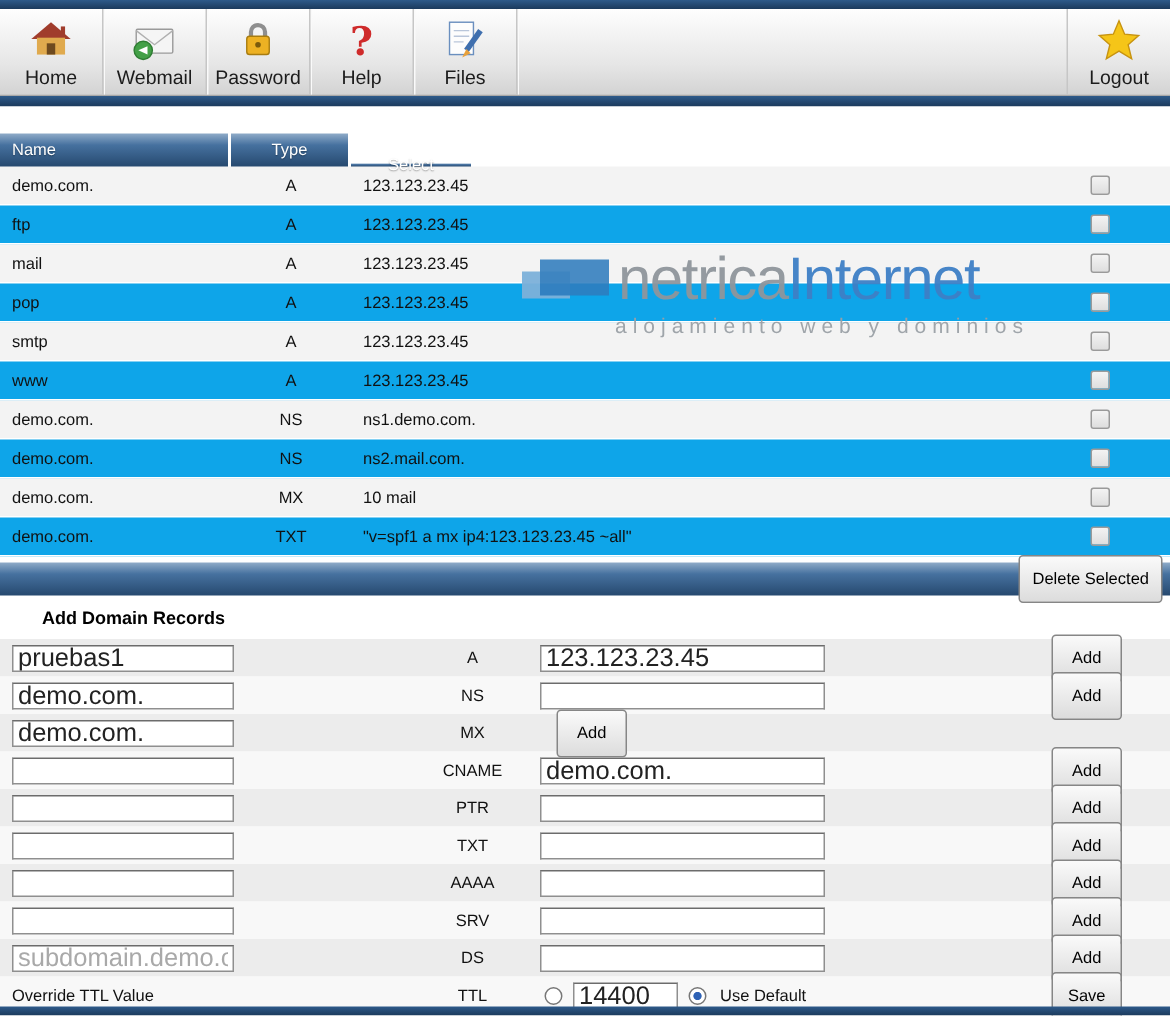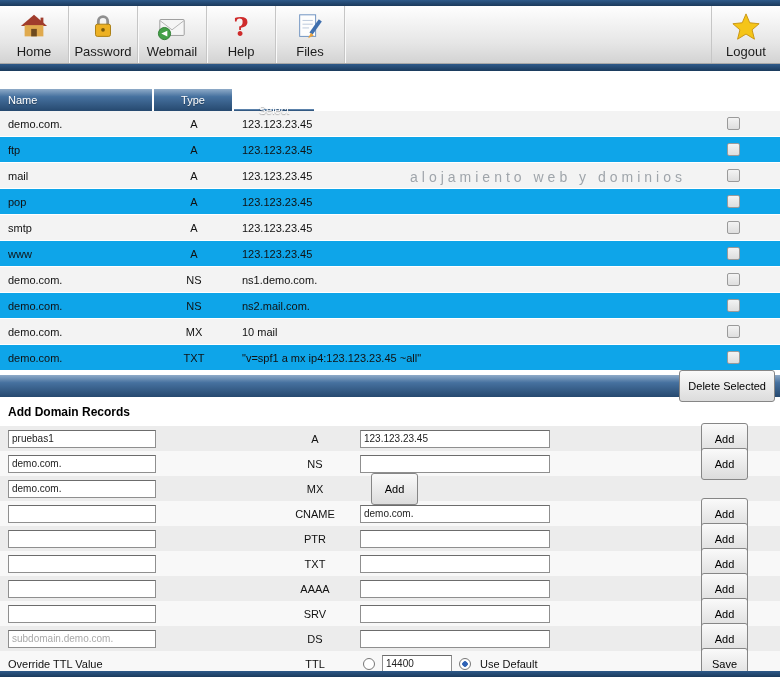--- a/index.html
+++ b/index.html
@@ -60,32 +60,32 @@
     padding-right:5px;
     background:linear-gradient(#8fabc8 0%, #46719f 35%, #26496f 100%);
   }
   .classic {
     font-family:inherit; font-size:11px; height:32px; padding:0 8px; color:#000;
     background:linear-gradient(#fafafa,#dcdcdc); border:1px solid #868686; border-radius:3px; cursor:pointer;
   }
   .btn-small { width:47px; padding:0; }
 
   
-  .add-title { font-size:12px; font-weight:bold; padding:8px 8px 7px; color:#000; }
+  .add-title { font-size:12px; font-weight:bold; padding:8px 8px 7px; color:#000;margin-left:20px; }
 
   .form-row { display:flex; align-items:center; height:25px; font-size:11px; background:#ececec; }
   .form-row.alt { background:#f8f8f8; }
   .f-name { width:270px; padding-left:8px; }
   .f-type { width:90px; text-align:center; }
   .f-value { flex:1; display:flex; align-items:center; gap:4px; }
   .f-btn { width:90px; display:flex; justify-content:center; padding-right:21px; }
 
   input.text {
     height:18px; border:1px solid #8f8f8f; border-top-color:#6c6c6c; background:#fff;
-    font-family:inherit; font-size:10px; padding:1px 3px; color:#222;
+    font-family:inherit; font-size:17px; padding:1px 3px; color:#222;
   }
   input.text::placeholder { color:#a9a9a9; }
   .name-in { width:148px; }
   .main { width:190px; }
   .main.short { width:148px; }
   .mx-sel { height:18px; width:38px; font-family:inherit; font-size:11px; border:1px solid #8f8f8f; background:#fff; }
   .ttl-in { width:70px; }
 
   .radio {
     appearance:none; -webkit-appearance:none; width:12px; height:12px; margin:0 3px;
@@ -118,37 +118,37 @@
           <polygon points="16,3 30,15 2,15" fill="#a03c2c"></polygon>
           <rect x="6" y="14" width="20" height="12" fill="#e0aa4e"></rect>
           <rect x="13" y="18" width="6" height="8" fill="#6e4a1f"></rect>
         </svg>
     </span>
     <span class="tool-label">Home</span>
   </div>
   <div class="tool-item">
     <span class="ticon">
       <svg viewBox="0 0 32 32">
-          <path d="M11 14 v-4 a5 5 0 0 1 10 0 v4" fill="none" stroke="#8f8f8f" stroke-width="3"></path>
-          <rect x="8" y="13" width="16" height="13" rx="2" fill="#edb123" stroke="#a87c10"></rect>
-          <circle cx="16" cy="19" r="2" fill="#7a5a0c"></circle>
-        </svg>
-    </span>
-    <span class="tool-label">Password</span>
-  </div>
-  <div class="tool-item">
-    <span class="ticon">
-      <svg viewBox="0 0 32 32">
           <rect x="3" y="8" width="26" height="17" rx="1" fill="#f5f5f5" stroke="#9a9a9a"></rect>
           <polyline points="3,9 16,19 29,9" fill="none" stroke="#b0b0b0"></polyline>
           <circle cx="8" cy="23" r="6.5" fill="#43a047" stroke="#2f7d33"></circle>
           <polygon points="4.5,23 11,20 11,26" fill="#fff"></polygon>
         </svg>
     </span>
     <span class="tool-label">Webmail</span>
+  </div>
+  <div class="tool-item">
+    <span class="ticon">
+      <svg viewBox="0 0 32 32">
+          <path d="M11 14 v-4 a5 5 0 0 1 10 0 v4" fill="none" stroke="#8f8f8f" stroke-width="3"></path>
+          <rect x="8" y="13" width="16" height="13" rx="2" fill="#edb123" stroke="#a87c10"></rect>
+          <circle cx="16" cy="19" r="2" fill="#7a5a0c"></circle>
+        </svg>
+    </span>
+    <span class="tool-label">Password</span>
   </div>
   <div class="tool-item">
     <span class="ticon">
       <svg viewBox="0 0 32 32">
           <text x="16" y="26" text-anchor="middle" font-size="28" font-weight="bold" fill="#cf2b2b" font-family="DejaVu Serif, serif">?</text>
         </svg>
     </span>
     <span class="tool-label">Help</span>
   </div>
   <div class="tool-item">
@@ -415,14 +415,23 @@
     <span class="ttl-label">Use Default</span>
   </div>
   <div class="f-btn">
     <button class="classic btn-small">Save</button>
   </div>
 </div>
 
 <div class="strip bottom"></div>
 
 <div class="watermark">
+  <div class="wm-top">
+    <div class="wm-logo">
+      <div class="sq1"></div>
+        <div class="sq2"></div>
+    </div>
+    <div class="wm-text">
+      <span class="wm-gray">netrica</span><span class="wm-blue">Internet</span>
+    </div>
+  </div>
   <div class="wm-tagline">alojamiento web y dominios</div>
 </div>
 
 </body></html>

